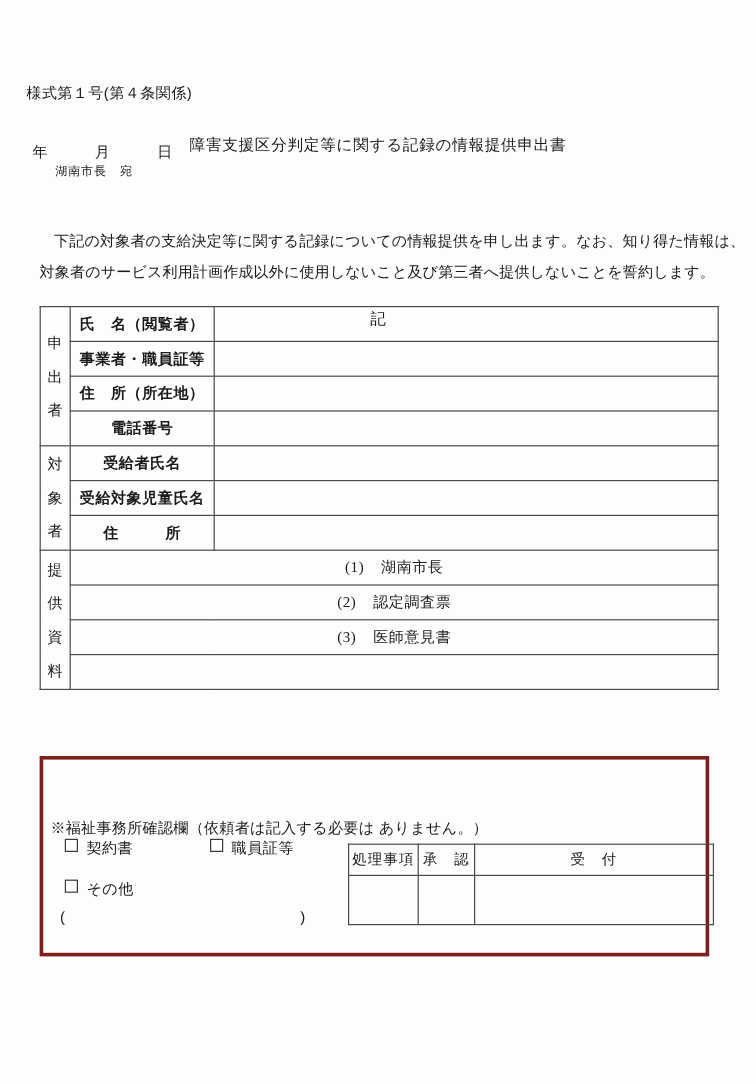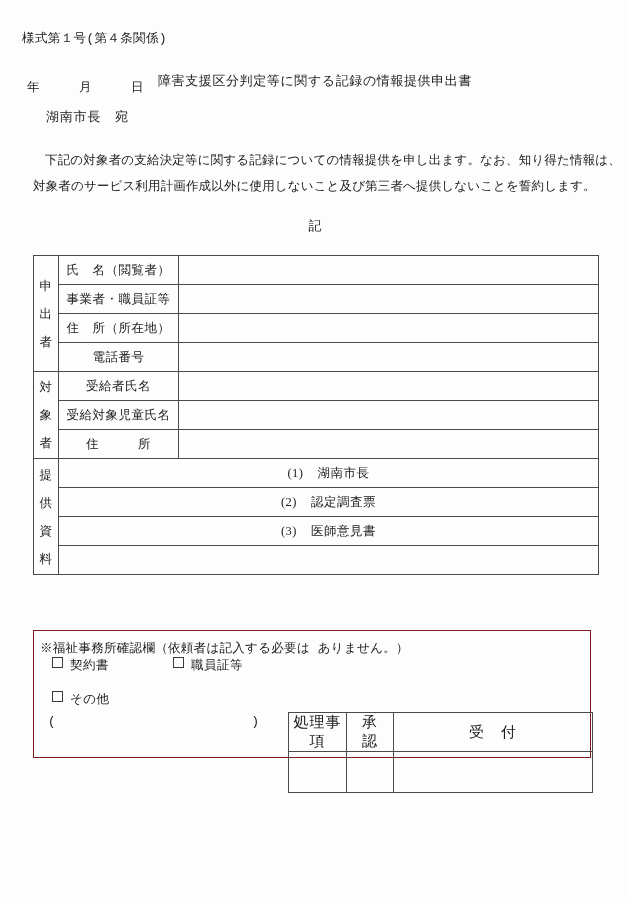--- a/index.html
+++ b/index.html
@@ -16,21 +16,21 @@
   #page {
     position: relative;
     width: 630px;
     height: 903px;
     background: #fdfdfd;
     overflow: hidden;
   }
 
   
   .abs { position: absolute; white-space: pre; }
-  .jp  { font-family: Liberation Mono, monospace; }
+  .jp  { font-family: Liberation Sans, sans-serif; margin-top: 40px; }
 
   .form-no {
     left: 22px; top: 30px;
     font-size: 12.5px;
     letter-spacing: .4px;
   }
   .doc-title {
     left: 0; top: 72px;
     width: 630px;
     text-align: center;
@@ -39,22 +39,22 @@
   }
   .date-line {
     left: 0; top: 79px;
     width: 611px;
     text-align: left;
     font-size: 12.5px;
     letter-spacing: .5px;
     padding-left: 27px;
   }
   .addressee {
-    left: 46px; top: 108px;
-    font-size: 13px;
+    left: 46px; top: 96px;
+    font-size: 10px;
     letter-spacing: .8px;
   }
   .body-p {
     left: 33px; top: 148px;
     width: 588px;
     font-size: 12.5px;
     line-height: 26px;
     letter-spacing: .15px;
     text-align: justify;
     white-space: normal;
@@ -88,21 +88,21 @@
   td.vlabel {
     width: 25px;
     font-size: 12.5px;
     line-height: 1.05;
     letter-spacing: 0;
   }
   td.vlabel .vstack {
     display: block;
     line-height: 28px;
   }
-  td.fieldname { width: 120px; }
+  td.fieldname { width: 120px; font-weight: bold; }
   td.blank     { }
   td.tall      { height: 30px; margin-left: 32px; }
   td.wide-item {
     text-align: left;
     padding-left: 4px;
     letter-spacing: .4px;
   }
   td.wide-item .num { margin-right: 14px; }
 
   
@@ -115,22 +115,22 @@
   .notes .ln { display: block; }
   .notes .ln.indent { padding-left: 26px; }
   .notes .ln .num { margin-right: 14px; }
 
   
   #confirm-box {
     position: absolute;
     left: 33px;
     top: 630px;
     width: 558px;
-    height: 128px;
-    border: 1px solid #7f1d1d;
+    height: 167px;
+    border: 3px solid #7f1d1d;
     box-sizing: border-box;
   }
   .cb-title {
     position: absolute;
     left: 6px; top: 9px;
     font-size: 12.5px;
     letter-spacing: .3px;
     white-space: pre;
   }
   .cb-row {
@@ -155,25 +155,25 @@
     left: 14px; top: 84px;
     font-size: 12.5px;
     white-space: pre;
   }
   .paren-line .sp { display: inline-block; width: 196px; }
 
   
   #proc-table {
     position: absolute;
     left: 254px;
-    top: 81px;
+    top: 70px;
     width: 304px;
     border-collapse: collapse;
     table-layout: fixed;
-    font-size: 15px;
+    font-size: 12px;
   }
   #proc-table td {
     border: 1px solid #4a4a4a;
     padding: 0;
     text-align: center;
     vertical-align: middle;
     letter-spacing: 1px;
   }
   #proc-table td.h { height: 25px; }
   #proc-table td.b { height: 40px; }

